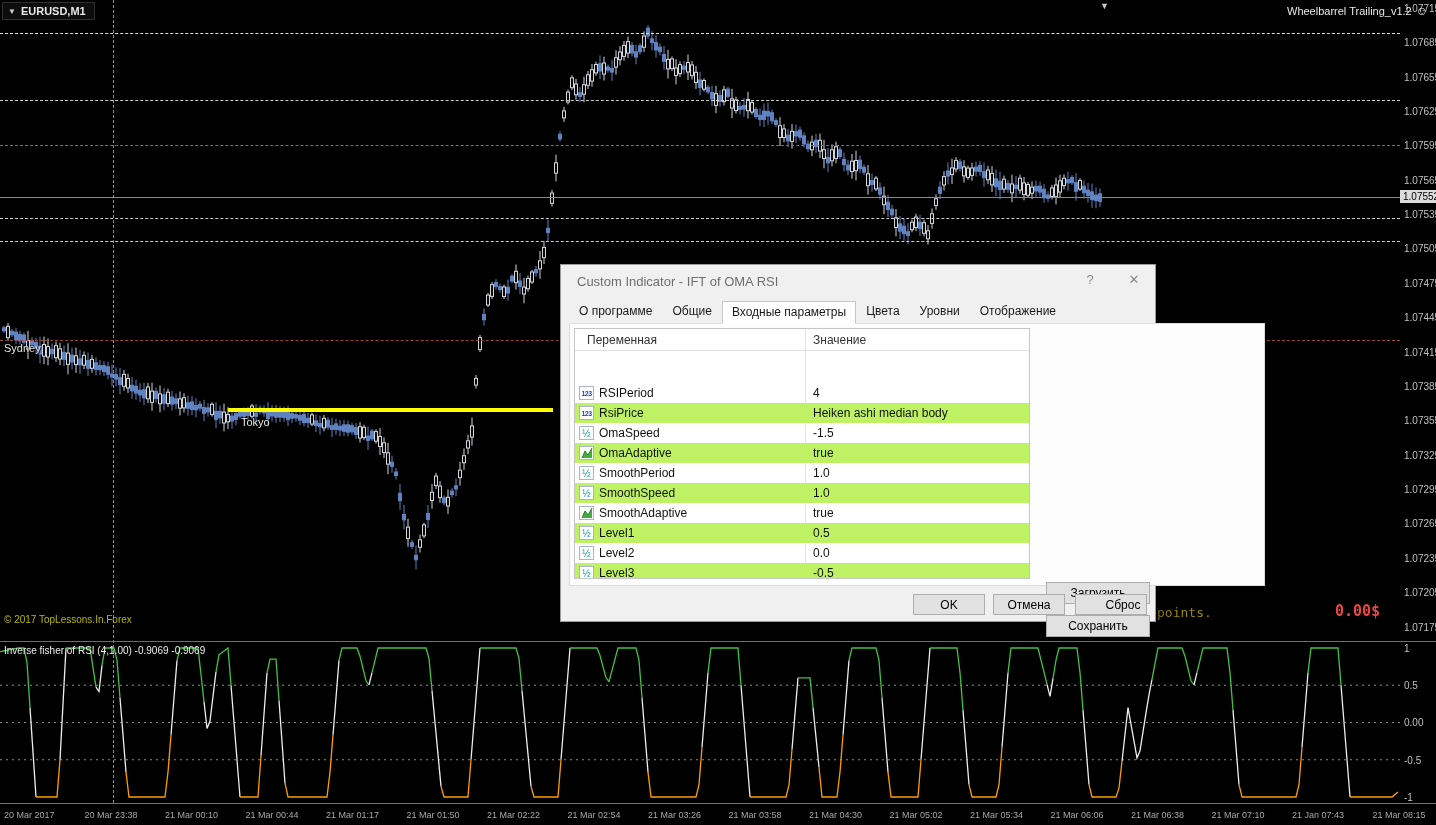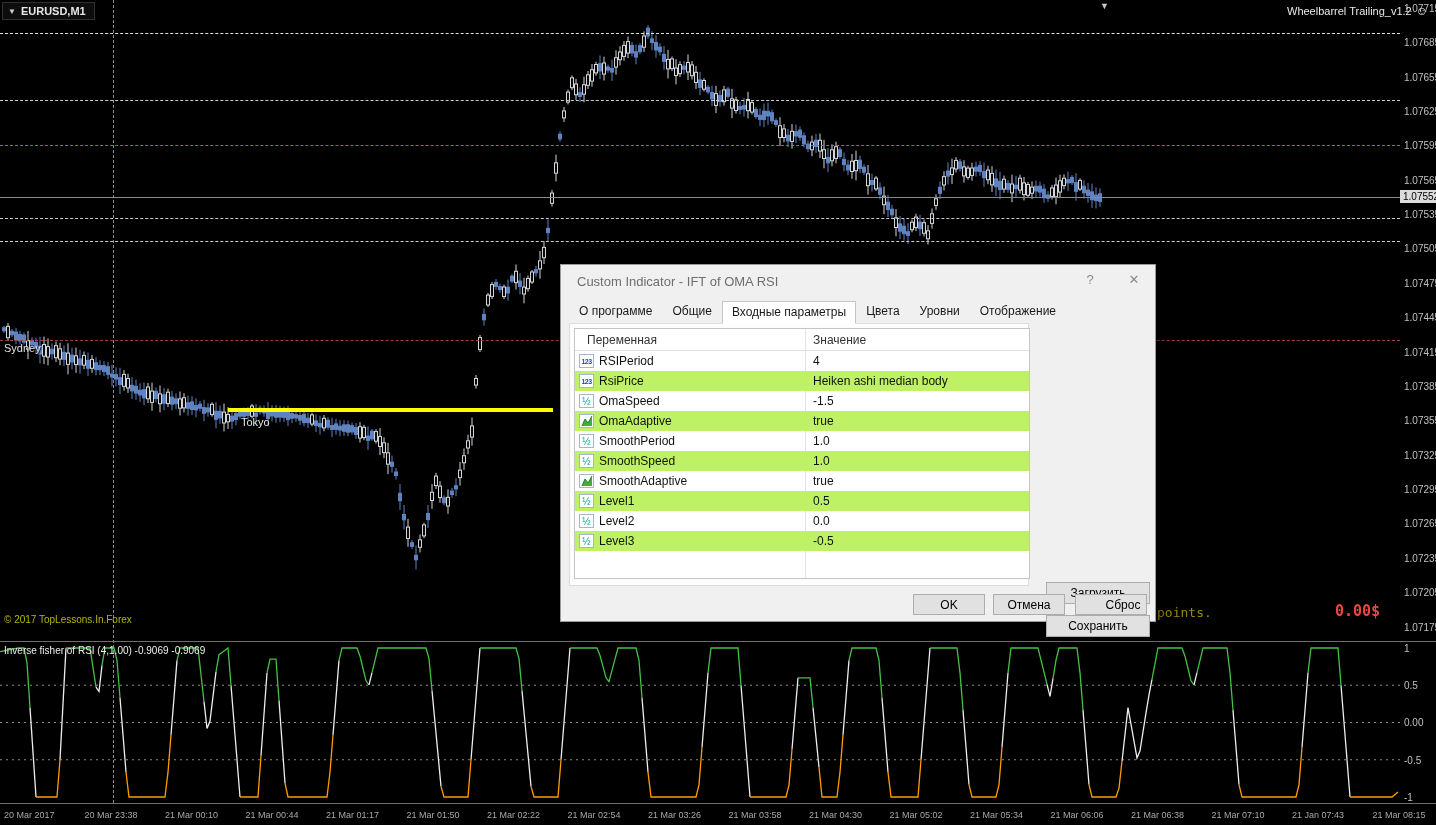--- a/index.html
+++ b/index.html
@@ -44,27 +44,27 @@
   
   .dialog { position:absolute; left:560px; top:264px; width:596px; height:358px; background:#f0f0f0;
     border:1px solid #9b9b9b; box-shadow:3px 4px 14px rgba(0,0,0,.5); z-index:30; font-size:12px; color:#000; }
   .dlg-titlebar { position:absolute; left:0; top:0; right:0; height:32px; }
   .dlg-title { position:absolute; left:16px; top:9px; color:#6e6e6e; font-size:13px; }
   .dlg-help { position:absolute; left:520px; top:7px; width:18px; height:18px; color:#8a8a8a; font-size:13px; text-align:center; cursor:default;}
   .dlg-close { position:absolute; left:564px; top:7px; width:18px; height:18px; color:#8a8a8a; font-size:13px; text-align:center; cursor:default;}
   .dlg-tabs { position:absolute; left:8px; top:36px; right:8px; height:22px; display:flex; align-items:flex-end; }
   .tab { padding:3px 9px 4px; color:#1a1a1a; font-size:12px; border:1px solid transparent; white-space:nowrap; }
   .tab.active { background:#fff; border-color:#c6c6c6; border-bottom-color:#fff; position:relative; z-index:2; margin-bottom:-1px; }
-  .dlg-page { position:absolute; left:8px; top:58px; width:460px; height:263px; background:#fdfdfd; border:1px solid #dcdcdc; }
+  .dlg-page { position:absolute; left:8px; top:58px; width:696px; height:263px; background:#fdfdfd; border:1px solid #dcdcdc; }
   .params-table { position:absolute; left:4px; top:4px; width:456px; height:251px; background:#fff; border:1px solid #c5c5c5; overflow:hidden;}
   .tbl-header { position:relative; height:22px; border-bottom:1px solid #e0e0e0; }
   .tbl-header span { position:absolute; top:4px; color:#333; font-size:12px; }
   .tbl-header .h0 { left:12px; } .tbl-header .h1 { left:238px; }
   .tbl-coldiv { position:absolute; left:230px; top:0; bottom:0; width:0; border-left:1px solid #e4e4e4; }
-  .tbl-rows { position:relative; }
+  .tbl-rows { position:relative;margin-top:32px; }
   .prow { position:relative; height:20px; display:flex; align-items:center; }
   .prow.alt { background:#bef264; }
   .prow .pname { position:absolute; left:24px; font-size:12px; color:#111; }
   .prow .pval { position:absolute; left:238px; font-size:12px; color:#111; }
   .picon { position:absolute; left:4px; width:15px; height:14px; border:1px solid #a9b6c9; background:#fff;
     display:inline-flex; align-items:center; justify-content:center; overflow:hidden; }
   .picon.int-icon { color:#2244cc; font-weight:bold; font-size:7px; letter-spacing:-0.5px; }
   .picon.double-icon { color:#0a9a9a; font-size:10px; }
   .btn { position:absolute; background:#e1e1e1; border:1px solid #adadad; font-size:12px; color:#000;
     display:flex; align-items:center; justify-content:center; cursor:default; }

